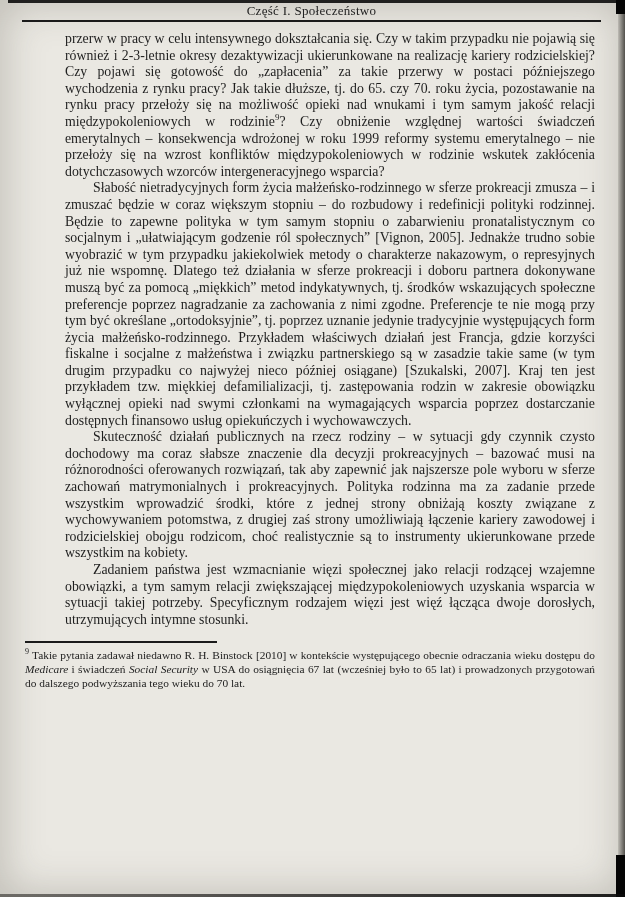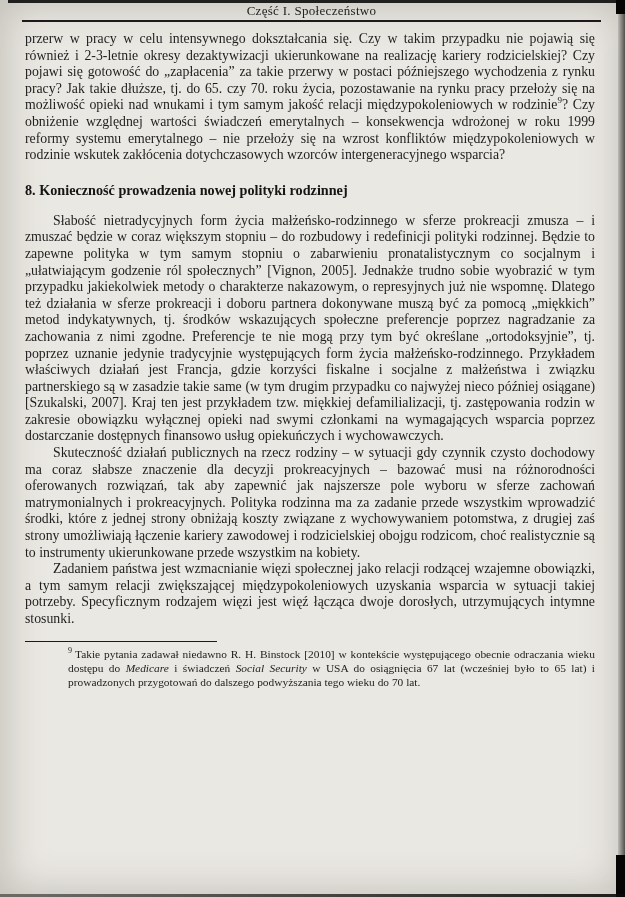--- a/index.html
+++ b/index.html
@@ -48,38 +48,39 @@
     margin-top:1px; height:2px; background:#1a1a1a;
   }
   
   .content {
     position:absolute; top:31px; left:25px; right:30px;
   }
   .para {
     font-size:13.8px; line-height:16.6px;
     text-align:justify;
     color:#1e1e1e;
+    margin-left:40px;
   }
   .para.indent { text-indent:28px;font-family:Liberation Serif, serif; }
   sup.fn-ref {
     font-size:9px; line-height:0; vertical-align:super;
   }
   .section-heading {
     font-size:14.2px; font-weight:bold;
     margin:18px 0 14px 0;
     color:#151515;
   }
   
   .footnote { margin-top:13px; }
   .footnote-rule {
     width:192px; height:1.4px; background:#1a1a1a; margin-bottom:5px;
   }
   .footnote-text {
     font-size:11.4px; line-height:14.2px;
-    text-align:justify; color:#222;margin-left:43px;
+    text-align:justify; color:#222;
   }
   .footnote-text sup {
     font-size:8px; line-height:0; vertical-align:super; margin-right:3px;
   }
   .footnote-text i { font-style:italic; }
 </style>
 </head>
 <body>
 
 <div class="page">
@@ -92,21 +93,20 @@
 
   <div class="running-head">
     <div class="running-head-title">Część I. Społeczeństwo</div>
     <div class="head-rule"></div>
   </div>
 
   <div class="content">
 
     <p class="para"><span>przerw w pracy w celu intensywnego dokształcania się. Czy w takim przypadku nie pojawią się również i 2-3-letnie okresy dezaktywizacji ukierunkowane na realizację kariery rodzicielskiej? Czy pojawi się gotowość do „zapłacenia” za takie przerwy w postaci późniejszego wychodzenia z rynku pracy? Jak takie dłuższe, tj. do 65. czy 70. roku życia, pozostawanie na rynku pracy przełoży się na możliwość opieki nad wnukami i tym samym jakość relacji międzypokoleniowych w rodzinie</span><sup class="fn-ref">9</sup><span>? Czy obniżenie względnej wartości świadczeń emerytalnych – konsekwencja wdrożonej w roku 1999 reformy systemu emerytalnego – nie przełoży się na wzrost konfliktów międzypokoleniowych w rodzinie wskutek zakłócenia dotychczasowych wzorców intergeneracyjnego wsparcia?</span></p>
 
-    <h2 class="section-heading">8. Konieczność prowadzenia nowej polityki rodzinnej</h2>
 
     <p class="para indent">Słabość nietradycyjnych form życia małżeńsko-rodzinnego w sferze prokreacji zmusza – i zmuszać będzie w coraz większym stopniu – do rozbudowy i redefinicji polityki rodzinnej. Będzie to zapewne polityka w tym samym stopniu o zabarwieniu pronatalistycznym co socjalnym i „ułatwiającym godzenie ról społecznych” [Vignon, 2005]. Jednakże trudno sobie wyobrazić w tym przypadku jakiekolwiek metody o charakterze nakazowym, o represyjnych już nie wspomnę. Dlatego też działania w sferze prokreacji i doboru partnera dokonywane muszą być za pomocą „miękkich” metod indykatywnych, tj. środków wskazujących społeczne preferencje poprzez nagradzanie za zachowania z nimi zgodne. Preferencje te nie mogą przy tym być określane „ortodoksyjnie”, tj. poprzez uznanie jedynie tradycyjnie występujących form życia małżeńsko-rodzinnego. Przykładem właściwych działań jest Francja, gdzie korzyści fiskalne i socjalne z małżeństwa i związku partnerskiego są w zasadzie takie same (w tym drugim przypadku co najwyżej nieco później osiągane) [Szukalski, 2007]. Kraj ten jest przykładem tzw. miękkiej defamilializacji, tj. zastępowania rodzin w zakresie obowiązku wyłącznej opieki nad swymi członkami na wymagających wsparcia poprzez dostarczanie dostępnych finansowo usług opiekuńczych i wychowawczych.</p>
 
     <p class="para indent">Skuteczność działań publicznych na rzecz rodziny – w sytuacji gdy czynnik czysto dochodowy ma coraz słabsze znaczenie dla decyzji prokreacyjnych – bazować musi na różnorodności oferowanych rozwiązań, tak aby zapewnić jak najszersze pole wyboru w sferze zachowań matrymonialnych i prokreacyjnych. Polityka rodzinna ma za zadanie przede wszystkim wprowadzić środki, które z jednej strony obniżają koszty związane z wychowywaniem potomstwa, z drugiej zaś strony umożliwiają łączenie kariery zawodowej i rodzicielskiej obojgu rodzicom, choć realistycznie są to instrumenty ukierunkowane przede wszystkim na kobiety.</p>
 
     <p class="para indent">Zadaniem państwa jest wzmacnianie więzi społecznej jako relacji rodzącej wzajemne obowiązki, a tym samym relacji zwiększającej międzypokoleniowych uzyskania wsparcia w sytuacji takiej potrzeby. Specyficznym rodzajem więzi jest więź łącząca dwoje dorosłych, utrzymujących intymne stosunki.</p>
 
     <div class="footnote">
       <div class="footnote-rule"></div>
       <p class="footnote-text"><sup>9</sup><span>Takie pytania zadawał niedawno R. H. Binstock [2010] w kontekście występującego obecnie odraczania wieku dostępu do </span><i>Medicare</i><span> i świadczeń </span><i>Social Security</i><span> w USA do osiągnięcia 67 lat (wcześniej było to 65 lat) i prowadzonych przygotowań do dalszego podwyższania tego wieku do 70 lat.</span></p>

